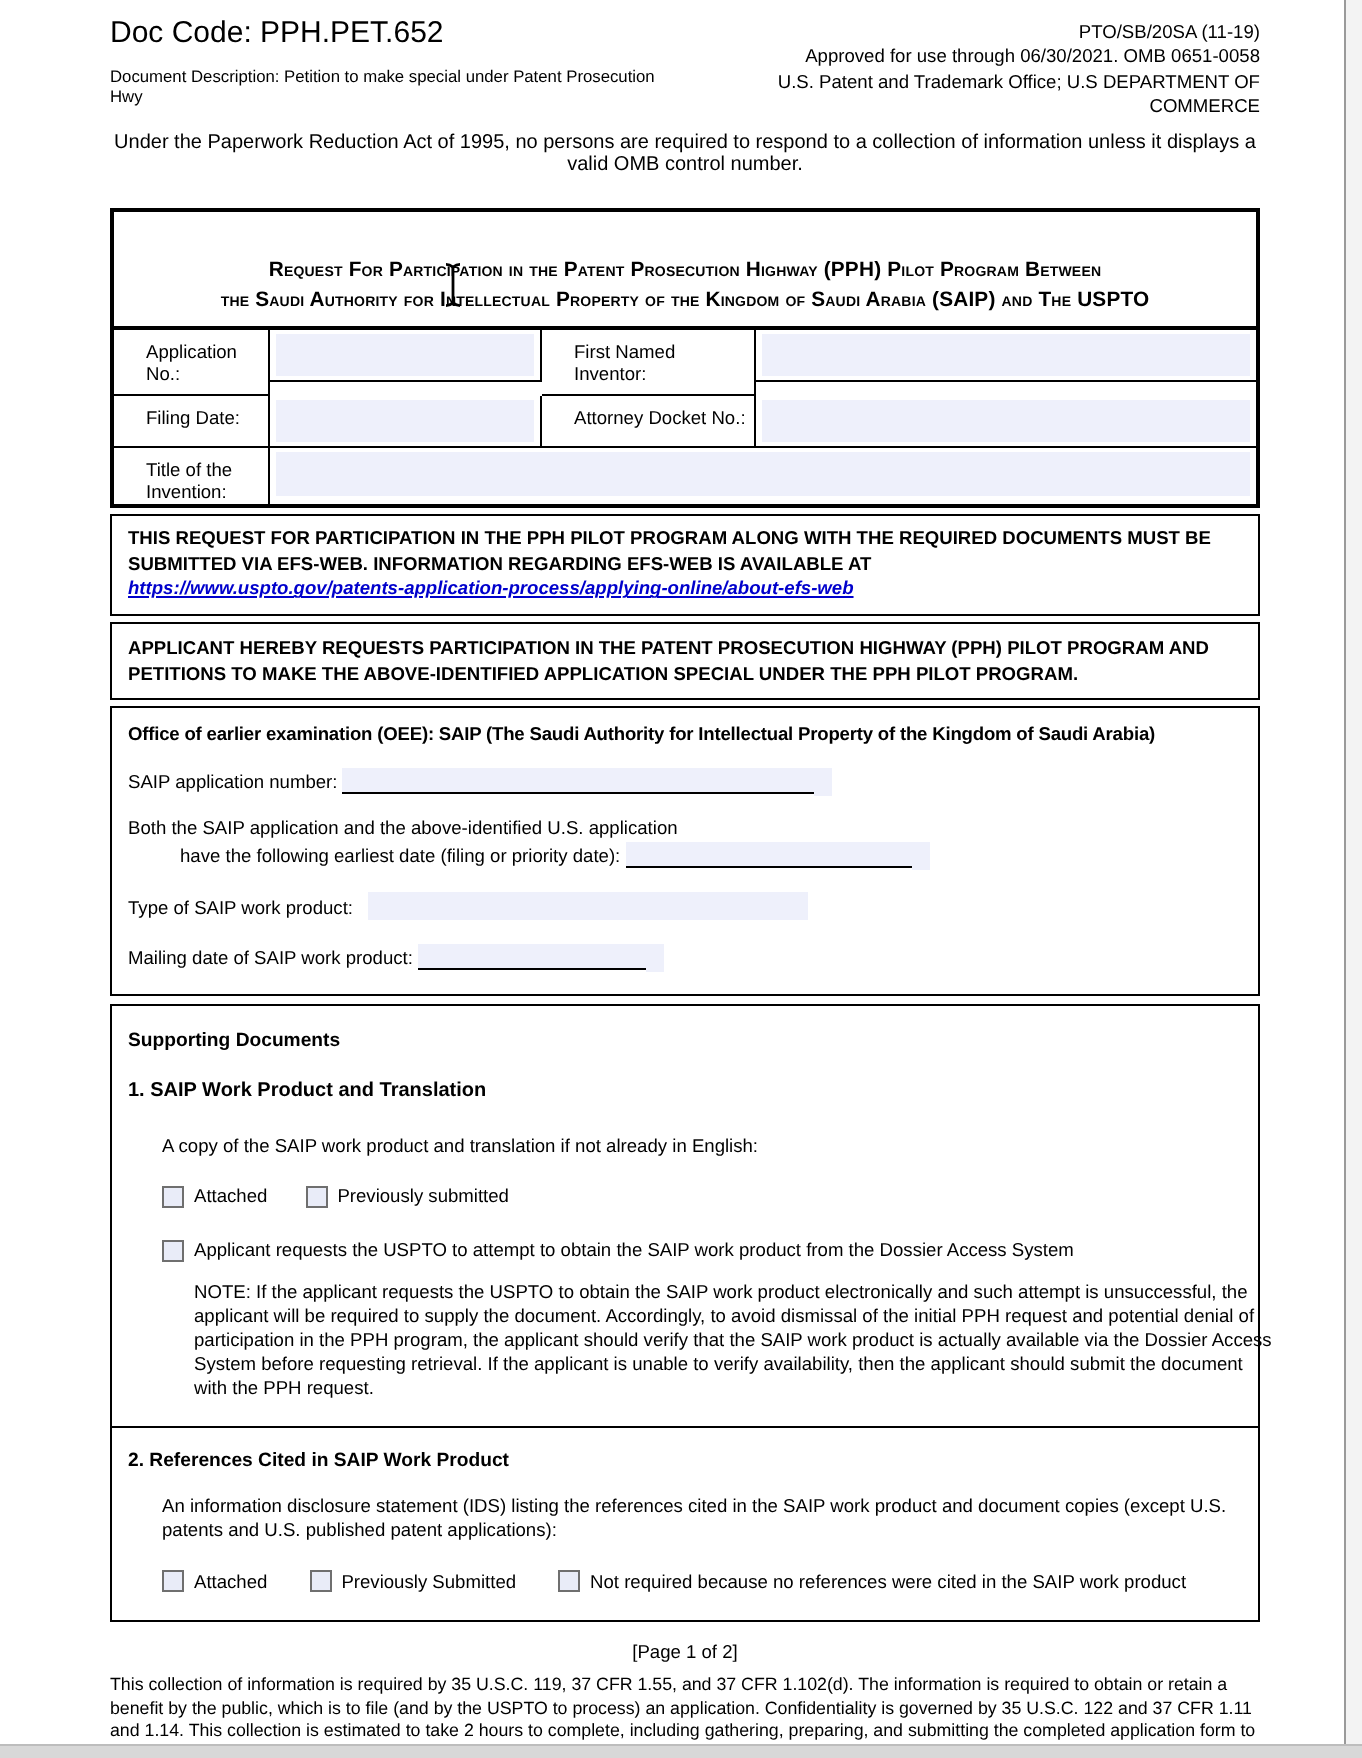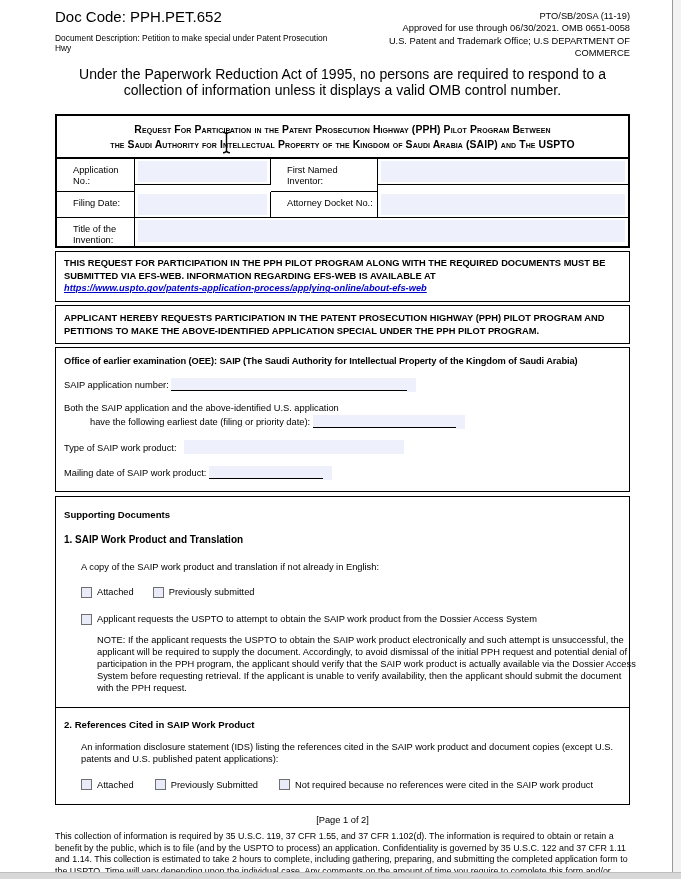--- a/index.html
+++ b/index.html
@@ -10,25 +10,25 @@
   .right-edge{position:absolute;top:0;right:0;width:9px;height:873px;background:#f3f3f3;border-left:1px solid #9a9a9a;}
   .bottom-edge{position:absolute;left:0;bottom:0;width:681px;height:7px;background:#d8d8d8;border-top:1px solid #bdbdbd;}
 
   .content{position:absolute;left:55px;top:0;width:575px;}
 
   
   .hdr{display:flex;justify-content:space-between;padding-top:6px;}
   .doc-code{font-size:15px;margin-top:2px;}
   .doc-desc{font-size:8.4px;margin-top:8px;}
   .hdr-right{text-align:right;font-size:9.3px;line-height:12.3px;margin-top:4px;}
-  .paperwork{font-size:14px;text-align:center;margin-top:7px;margin-bottom:16px;}
+  .paperwork{font-size:10px;text-align:center;margin-top:7px;margin-bottom:16px;}
 
   
   .formbox{border:2px solid #000;}
-  .titlebox{border-bottom:2px solid #000;text-align:center;padding:6px 2px 5px 2px;}
+  .titlebox{border-bottom:2px solid #000;text-align:center;padding:22px 2px 5px 2px;}
   .titlebox div{font-weight:bold;font-size:10.4px;font-variant:small-caps;line-height:15px;letter-spacing:.1px;white-space:nowrap;}
   .fields{display:grid;grid-template-columns:78px 136px 107px auto;}
   .fcell{border-bottom:1.6px solid #000;font-size:9.3px;padding:0;}
   .fcell.lbl{padding:6px 4px 4px 6px;line-height:11px;}
   .fcell.br{border-right:1.6px solid #000;padding-left:16px;}
   .fcell.last{border-bottom:none;}
   .fcell.fld{position:relative;height:26px;}
   .fcell.fld .fill{position:absolute;left:3px;right:3px;top:2px;bottom:2px;background:#eef0fb;}
   .fcell.span3{grid-column:2/5;}
   .row3{height:28px;}

